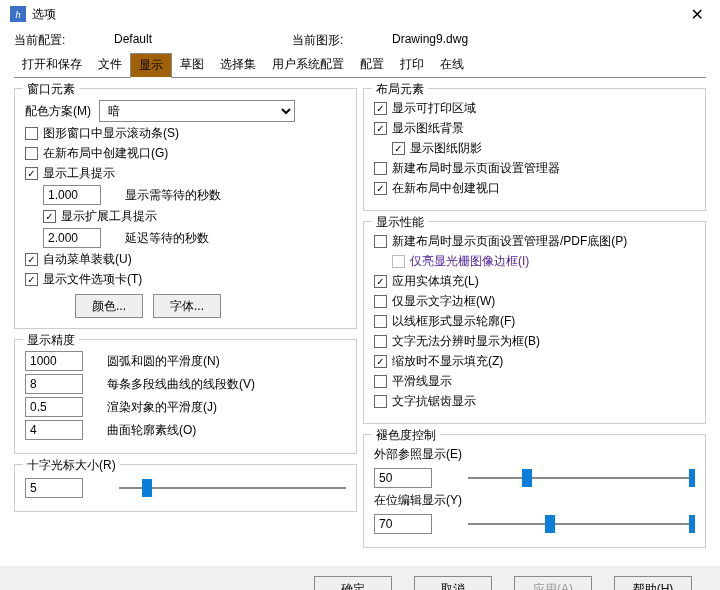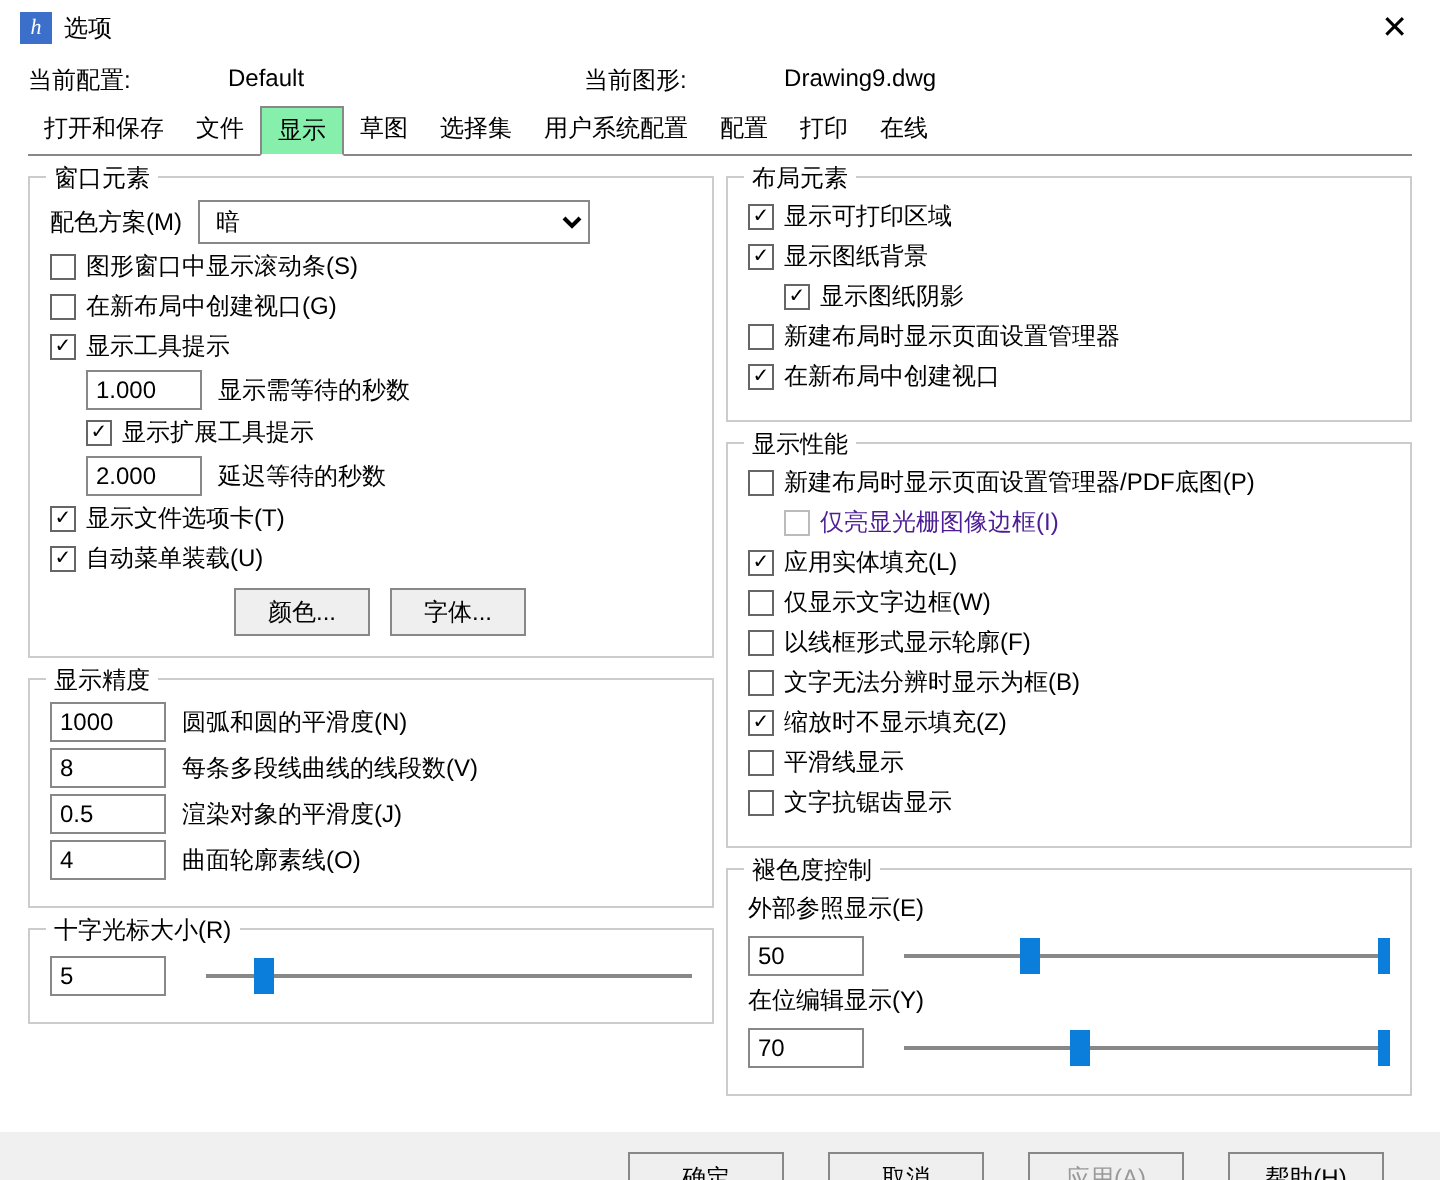--- a/index.html
+++ b/index.html
@@ -8,35 +8,35 @@
 .titlebar .icon { width: 16px; height: 16px; background: #3b6fc9; margin-right: 6px; display:flex; align-items:center; justify-content:center; color:#fff; font-style:italic; font-family:serif; font-size:11px;}
 .titlebar .title { flex: 0 0 auto; }
 .titlebar .spacer { flex: 1; }
 .titlebar .close { font-size: 16px; cursor: default; padding: 0 6px; font-family: sans-serif;}
 .inforow { display: flex; padding: 4px 14px 2px; }
 .inforow .lbl { min-width: 70px; }
 .inforow .val { margin-left: 30px; }
 .inforow .gap { width: 140px; }
 .tabs { display: flex; padding: 0 14px; margin-top:2px; }
 .tab { padding: 3px 8px; cursor: default; }
-.tab.active { border: 1px solid #888; border-bottom: 1px solid #fff; background:#86efac; position:relative; z-index:2;}
+.tab.active { border: 1px solid #888; border-bottom: 1px solid #fff; background:#a16207; position:relative; z-index:2;}
 .tabline { border-bottom:1px solid #888; margin: -1px 14px 0; position:relative; z-index:1;}
 .panels { display: flex; padding: 10px 14px 8px; gap: 6px; }
 .col { flex: 1; min-width: 0; }
 .group { border: 1px solid #ccc; padding: 8px 10px 10px; margin-bottom: 10px; position: relative; }
 .group .legend { position: absolute; top: -8px; left: 8px; background: #fff; padding: 0 4px; }
 .row { display: flex; align-items: center; margin: 3px 0; }
 .ind1 { margin-left: 18px; }
 .chk { width: 13px; height: 13px; border: 1px solid #666; margin-right: 5px; display:inline-flex; align-items:center; justify-content:center; font-size:10px; line-height:1; flex-shrink:0;}
 .chk.checked::after { content:"✓"; }
 .chk.disabled { border-color:#bbb; }
-.numbox { width: 58px; height: 20px; border: 1px solid #888; padding: 1px 4px; margin-right: 8px; background:#fff; }
+.numbox { width: 58px; height: 20px; border: 1px solid #888; padding: 1px 4px; margin-right: 24px; background:#fff; }
 select.combo { width: 196px; height: 22px; border:1px solid #888; background:#fff; padding:1px 4px; }
 .btn { min-width: 68px; height: 24px; border: 1px solid #888; background: #efefef; display:inline-flex; align-items:center; justify-content:center; margin-right:10px; cursor:default; padding:0 10px;}
-.btnrow { display:flex; margin-top:6px; margin-left: 92px; }
+.btnrow { display:flex; margin-top:6px; margin-left: 50px; }
 .slider { position: relative; height: 22px; display:flex; align-items:center; flex:1; }
 .slider .track { height: 2px; background:#888; flex:1; position:relative; }
 .slider .thumb { position:absolute; top:-8px; width:10px; height:18px; background:#0b7dda; }
 .slider .endcap { position:absolute; right:0; top:-8px; width:6px; height:18px; background:#0b7dda; }
 .sliderrow { display:flex; align-items:center; gap:12px; margin:4px 0 2px; }
 .disabled-text { color:#4c1d95; }
 .bottombar { display:flex; justify-content:flex-end; gap:12px; padding: 10px 18px 12px; background:#f0f0f0;}
 .bottombar .btn { min-width:78px; height:26px; }
 .bottombar .btn.disabled { color:#999; }
 </style>
@@ -101,25 +101,25 @@
       <div class="row ind1">
           <span class="chk checked"></span>
           <span>显示扩展工具提示</span>
         </div>
       <div class="row ind1">
         <input class="numbox" value="2.000" style="">
         <span>延迟等待的秒数</span>
       </div>
       <div class="row">
           <span class="chk checked"></span>
+          <span>自动菜单装载(U)</span>
+        </div>
+      <div class="row">
+          <span class="chk checked"></span>
           <span>显示文件选项卡(T)</span>
-        </div>
-      <div class="row">
-          <span class="chk checked"></span>
-          <span>自动菜单装载(U)</span>
         </div>
       <div class="btnrow">
         <div class="btn">颜色...</div>
         <div class="btn">字体...</div>
       </div>
     </div>
 
     <div class="group">
       <div class="legend">显示精度</div>
       <div class="row">

